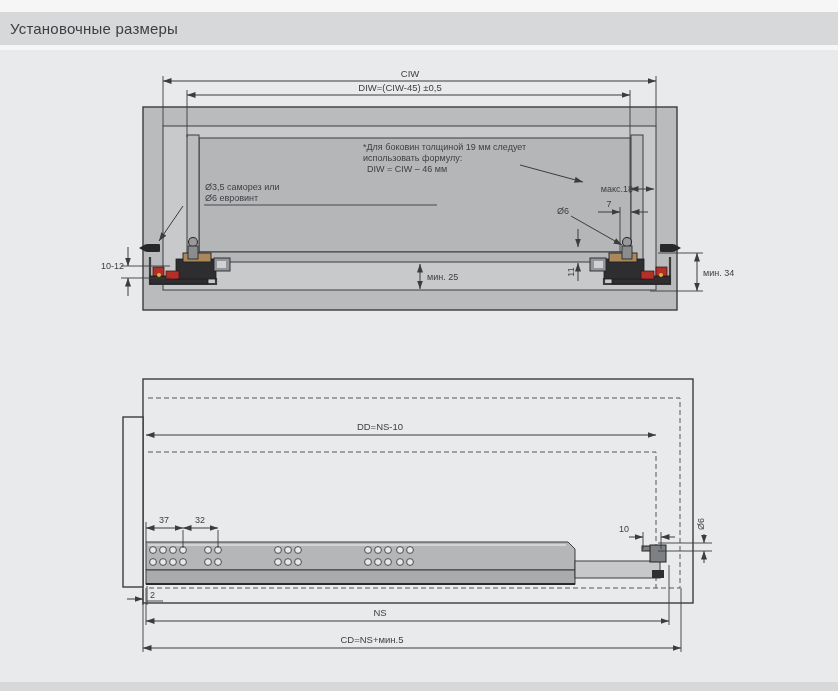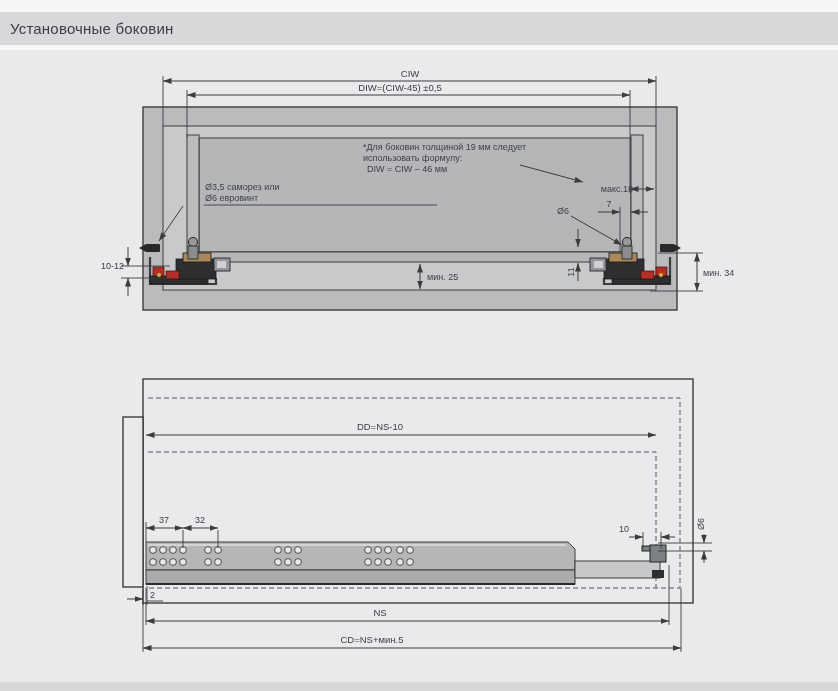--- a/index.html
+++ b/index.html
@@ -30,21 +30,21 @@
   .tan   {fill:var(--hw-tan);stroke:#1f1f21;stroke-width:.9;}
   .red   {fill:var(--hw-red);stroke:#3a0c0a;stroke-width:.7;}
   .hookF {fill:var(--hook);stroke:#222;stroke-width:1;}
 </style>
 </head>
 <body>
 
 <div class="page">
   <div class="topstrip"></div>
   <div class="titlebar">
-    <span class="t">Установочные боковин</span>
+    <span class="t">Установочные размеры</span>
   </div>
   <div class="gap"></div>
 
   <svg width="838" height="632" viewBox="0 50 838 632">
     <defs>
       <marker id="arr" orient="auto-start-reverse" markerUnits="userSpaceOnUse" markerWidth="9" markerHeight="7" refX="8.5" refY="3">
         <path d="M0,0 L8.5,3 L0,6 Z" fill="#3c3c3e"></path>
       </marker>
     </defs>
 

